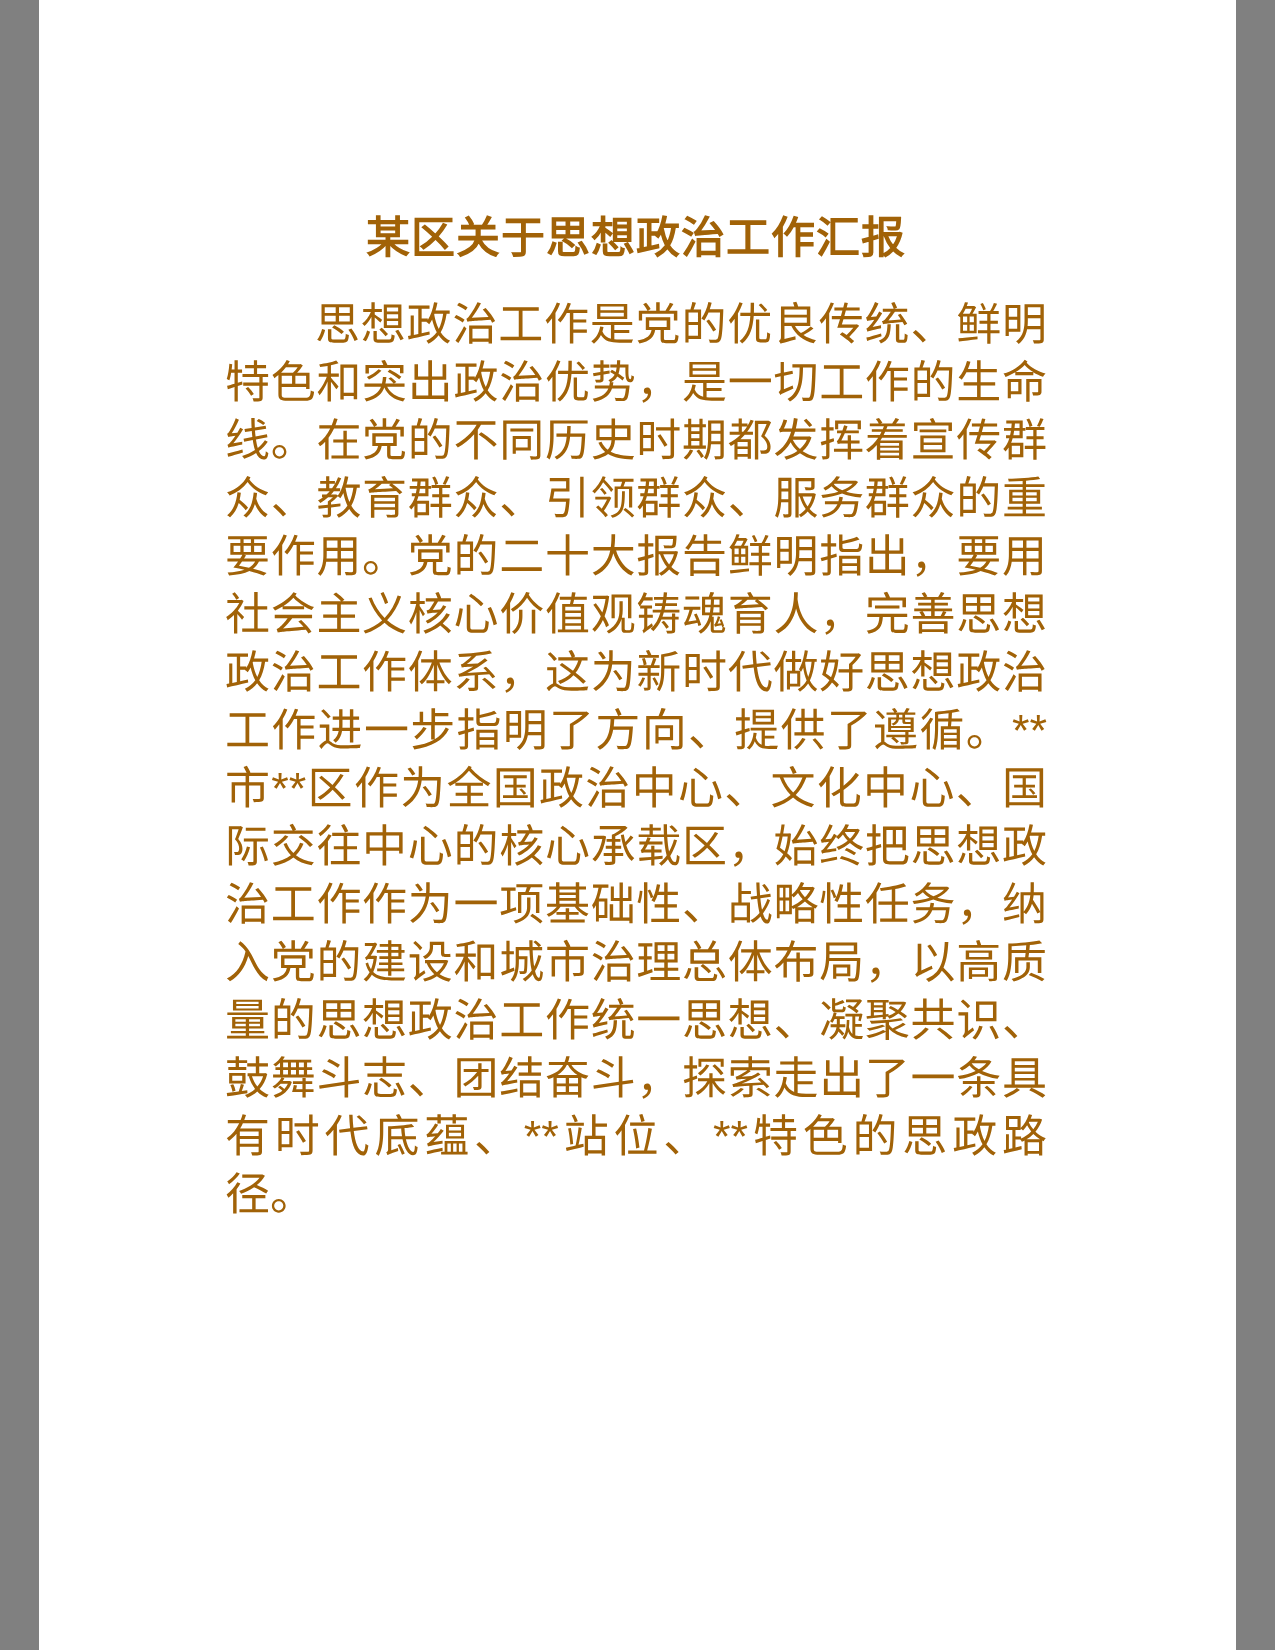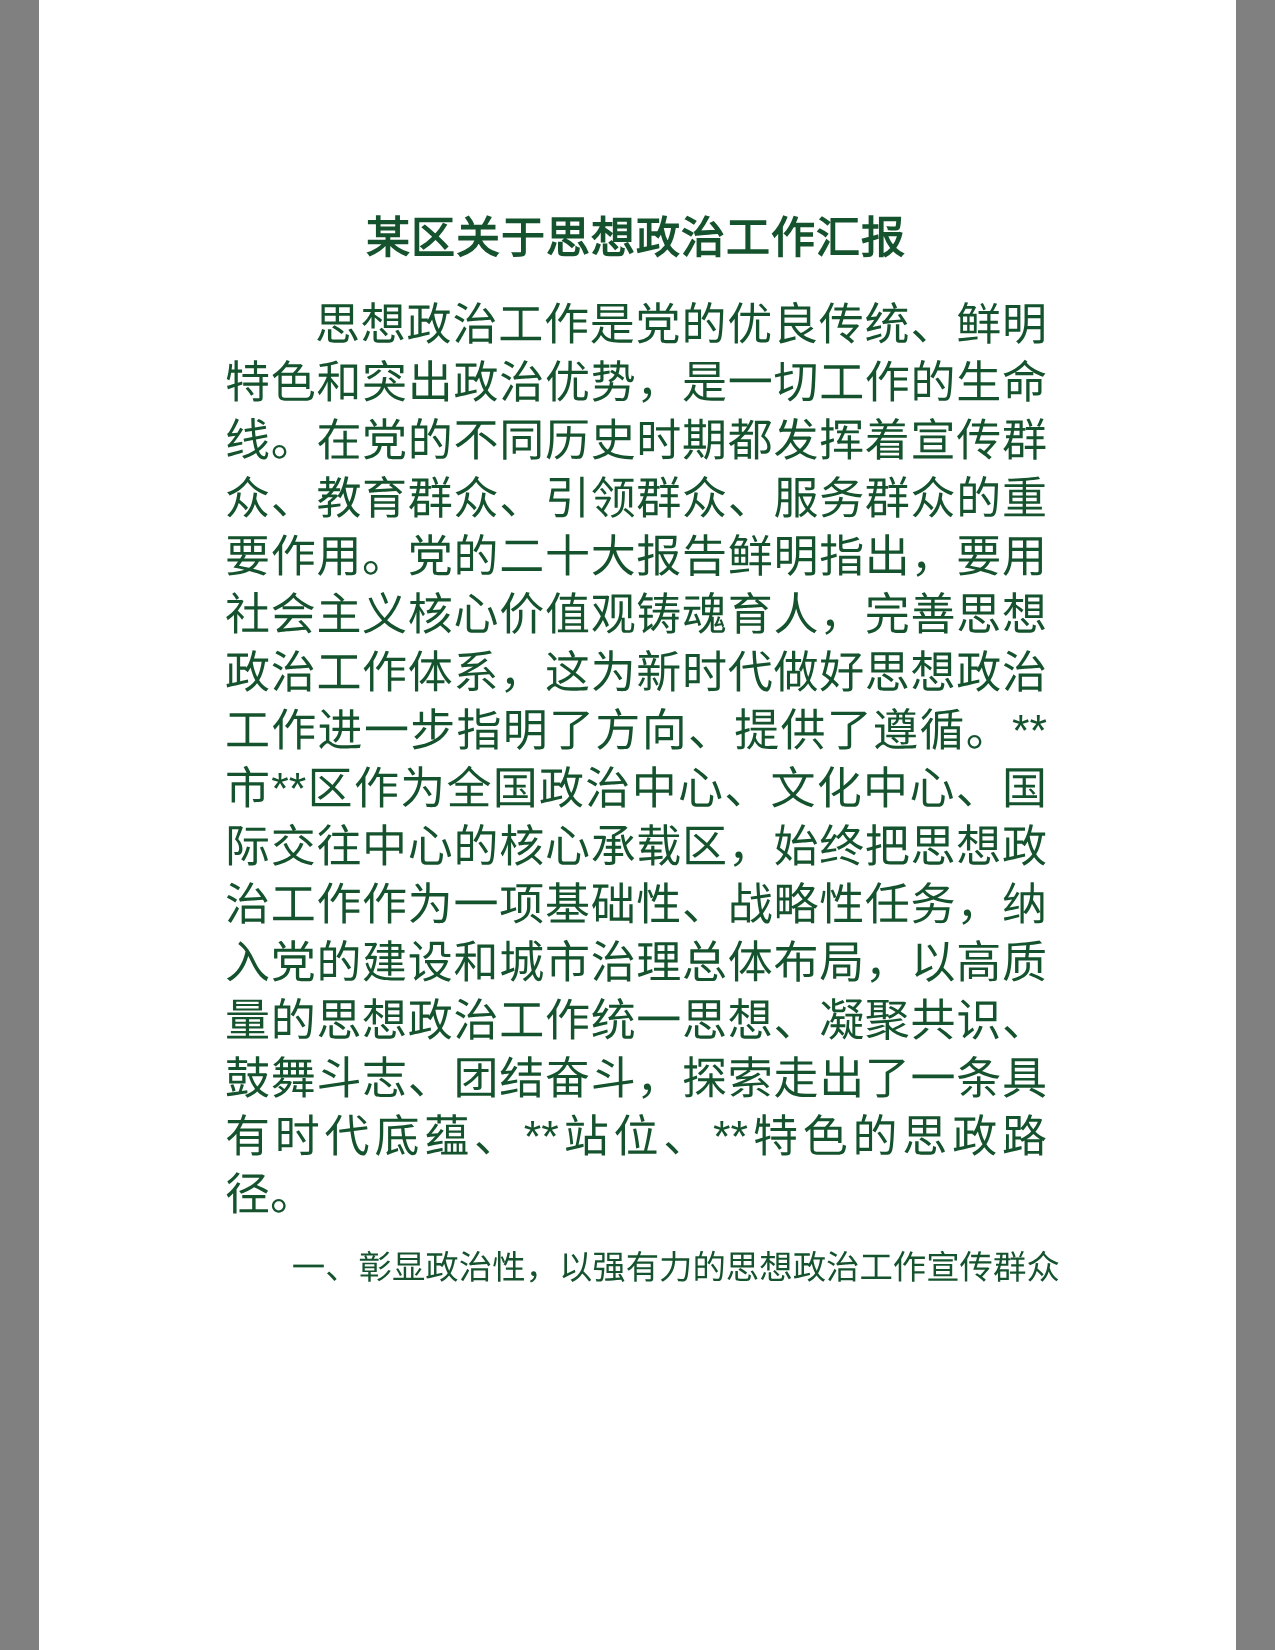--- a/index.html
+++ b/index.html
@@ -7,21 +7,21 @@
     margin: 0;
     padding: 0;
     background: #808080;
   }
   .page {
     position: relative;
     width: 1197px;
     height: 1650px;
     margin: 0 auto;
     background: #ffffff;
-    color: #14532d;
+    color: #a16207;
     box-sizing: border-box;
     padding: 206px 189px 0 186px;
     font-family: "Liberation Sans", "DejaVu Sans", sans-serif;
     overflow: hidden;
   }
   .title {
     margin: 0 0 26px 0;
     font-size: 44px;
     line-height: 64px;
     font-weight: bold;
@@ -50,15 +50,14 @@
   }
 </style>
 </head>
 <body>
 
 <div class="page">
   <h1 class="title">某区关于思想政治工作汇报</h1>
 
   <p class="body-para">思想政治工作是党的优良传统、鲜明特色和突出政治优势，是一切工作的生命线。在党的不同历史时期都发挥着宣传群众、教育群众、引领群众、服务群众的重要作用。党的二十大报告鲜明指出，要用社会主义核心价值观铸魂育人，完善思想政治工作体系，这为新时代做好思想政治工作进一步指明了方向、提供了遵循。**市**区作为全国政治中心、文化中心、国际交往中心的核心承载区，始终把思想政治工作作为一项基础性、战略性任务，纳入党的建设和城市治理总体布局，以高质量的思想政治工作统一思想、凝聚共识、鼓舞斗志、团结奋斗，探索走出了一条具有时代底蕴、**站位、**特色的思政路径。</p>
 
-  <h2 class="section-heading">一、彰显政治性，以强有力的思想政治工作宣传群众</h2>
 
 </div>
 
 </body></html>

